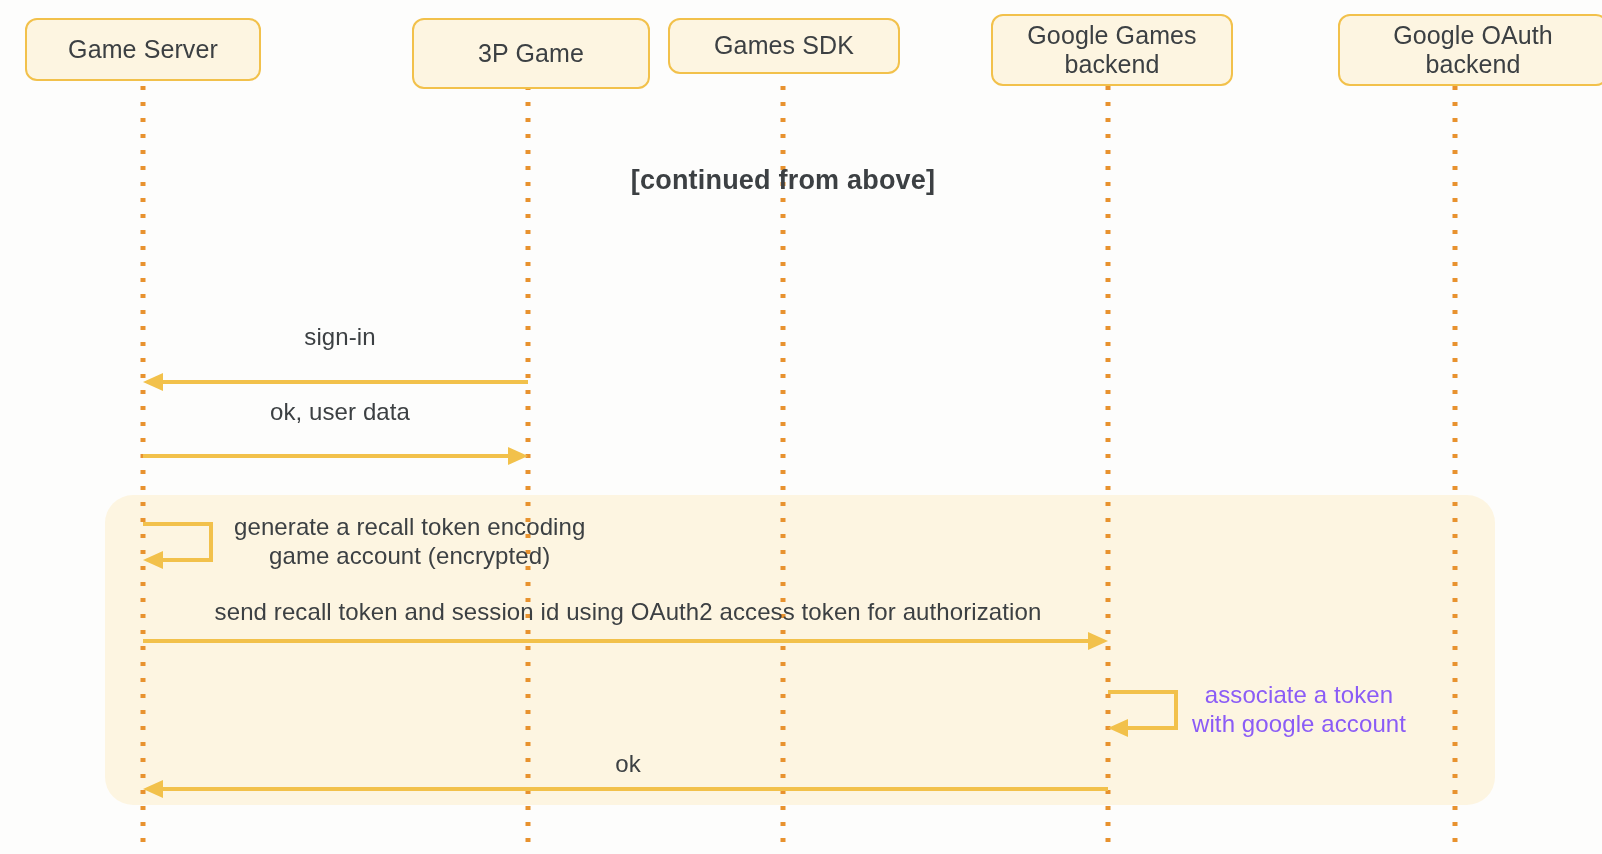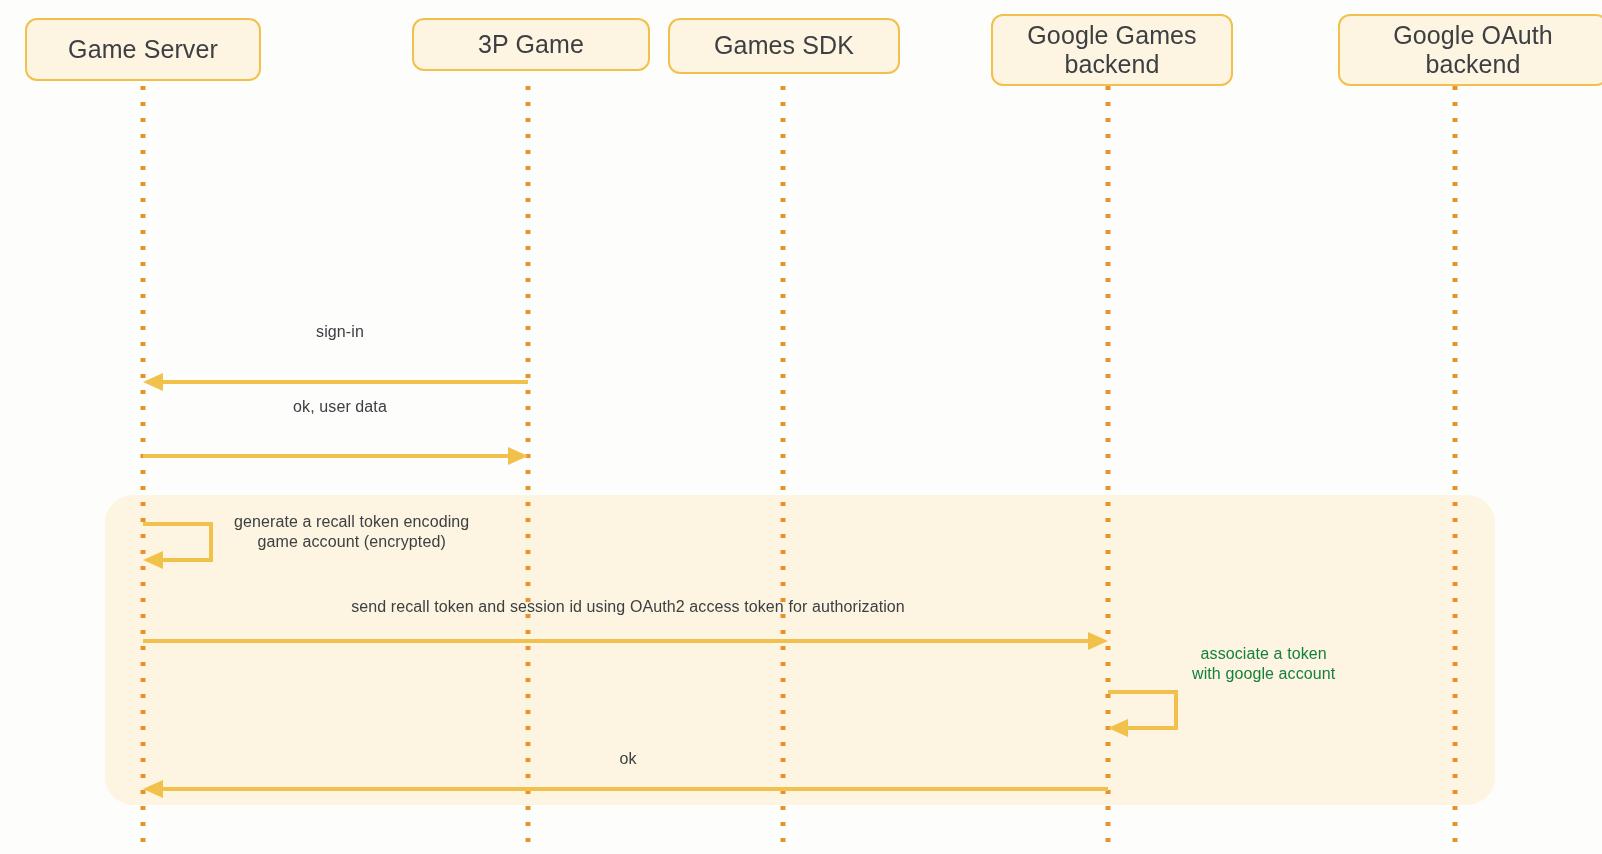--- a/index.html
+++ b/index.html
@@ -42,21 +42,21 @@
     letter-spacing: 0.1px;
     padding: 2px 6px;
   }
   .participant-label {
     display: block;
     white-space: pre-line;
   }
   .msg-label {
     position: absolute;
     color: #3c4043;
-    font-size: 16px;
+    font-size: 24px;
     line-height: 1.22;
     letter-spacing: 0.1px;
     white-space: pre-line;
   }
   .msg-label.centered {
     text-align: center;
     transform: translateX(-50%);
   }
   .msg-label.left {
     text-align: center;
@@ -108,21 +108,21 @@
       <g>
         <line x1="1108" y1="789" x2="157" y2="789" stroke="#f2c14b" stroke-width="4"></line>
         <polygon points="143,789 163,780 163,798" fill="#f2c14b"></polygon>
       </g>
     </svg>
 
   <div id="participants-layer">
       <div class="participant-box" style="left: 25px; top: 18px; width: 236px; height: 63px; background: rgb(253, 245, 225); border-color: rgb(242, 193, 75); color: rgb(60, 64, 67); text-align: right;">
         <span class="participant-label">Game Server</span>
       </div>
-      <div class="participant-box" style="left: 412px; top: 18px; width: 238px; height: 53px; background: rgb(253, 245, 225); border-color: rgb(242, 193, 75); color: rgb(60, 64, 67);">
+      <div class="participant-box" style="left: 412px; top: 18px; width: 238px; height: 71px; background: rgb(253, 245, 225); border-color: rgb(242, 193, 75); color: rgb(60, 64, 67);">
         <span class="participant-label">3P Game</span>
       </div>
       <div class="participant-box" style="left: 668px; top: 18px; width: 232px; height: 56px; background: rgb(253, 245, 225); border-color: rgb(242, 193, 75); color: rgb(60, 64, 67);">
         <span class="participant-label">Games SDK</span>
       </div>
       <div class="participant-box" style="left: 991px; top: 14px; width: 242px; height: 72px; background: rgb(253, 245, 225); border-color: rgb(242, 193, 75); color: rgb(60, 64, 67);">
         <span class="participant-label">Google Games
 backend</span>
       </div>
       <div class="participant-box" style="left: 1338px; top: 14px; width: 270px; height: 72px; background: rgb(253, 245, 225); border-color: rgb(242, 193, 75); color: rgb(60, 64, 67); align-items: center;">
@@ -130,19 +130,20 @@
 backend</span>
       </div>
     </div>
 
   <div id="labels-layer">
       <div class="msg-label centered" style="left: 340px; top: 322px; color: rgb(60, 64, 67);">sign-in</div>
       <div class="msg-label centered" style="left: 340px; top: 397px; color: rgb(60, 64, 67);">ok, user data</div>
       <div class="msg-label left" style="left: 234px; top: 512px; color: rgb(60, 64, 67);">generate a recall token encoding
 game account (encrypted)</div>
       <div class="msg-label centered" style="left: 628px; top: 597px; color: rgb(60, 64, 67);">send recall token and session id using OAuth2 access token for authorization</div>
-      <div class="msg-label left" style="left: 1192px; top: 644px; color: #15803d;">associate a token
+      <div class="msg-label left" style="left: 1192px; top: 680px; color: #8b5cf6;">associate a token
 with google account</div>
       <div class="msg-label centered" style="left: 628px; top: 749px; color: rgb(60, 64, 67);">ok</div>
     </div>
 
+  <div class="section-note" id="section-note" style="left:783px;top:165px;">[continued from above]</div>
 
 </div>
 
 </body></html>

